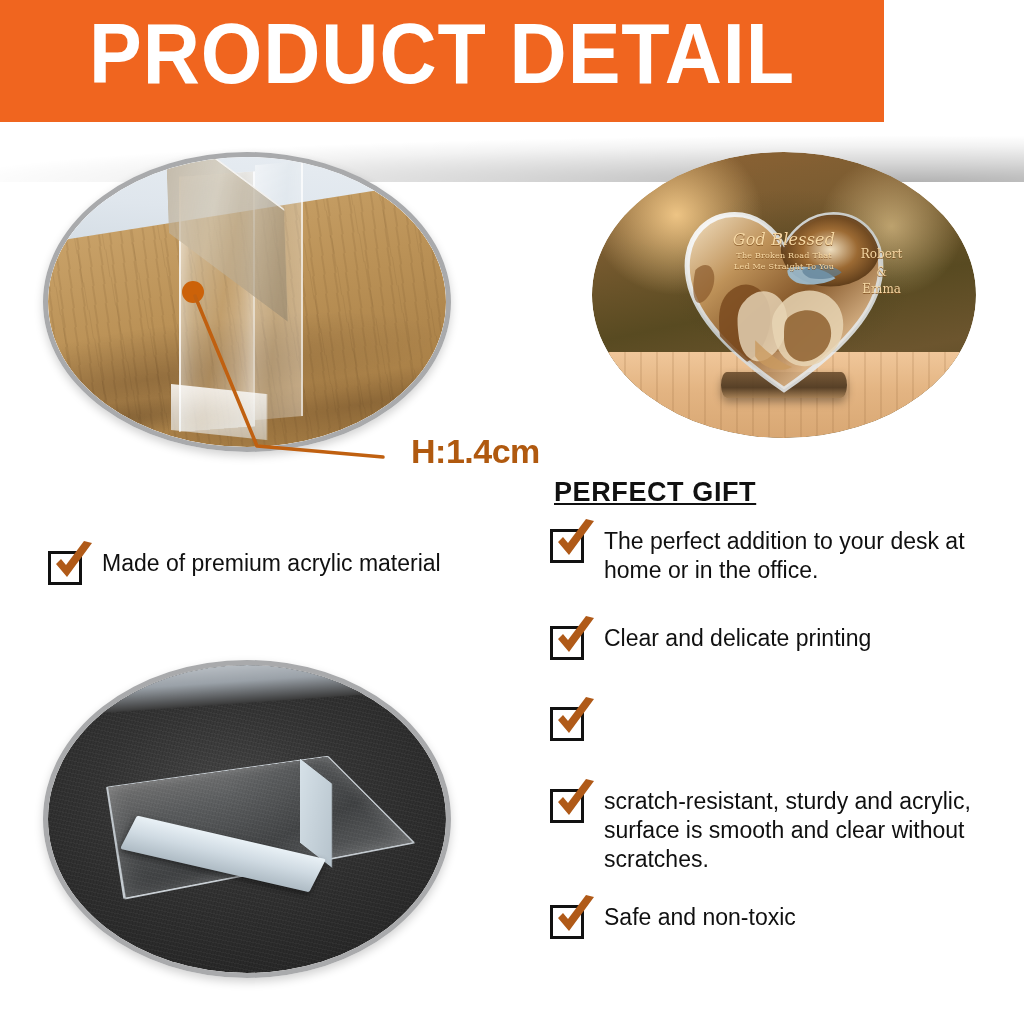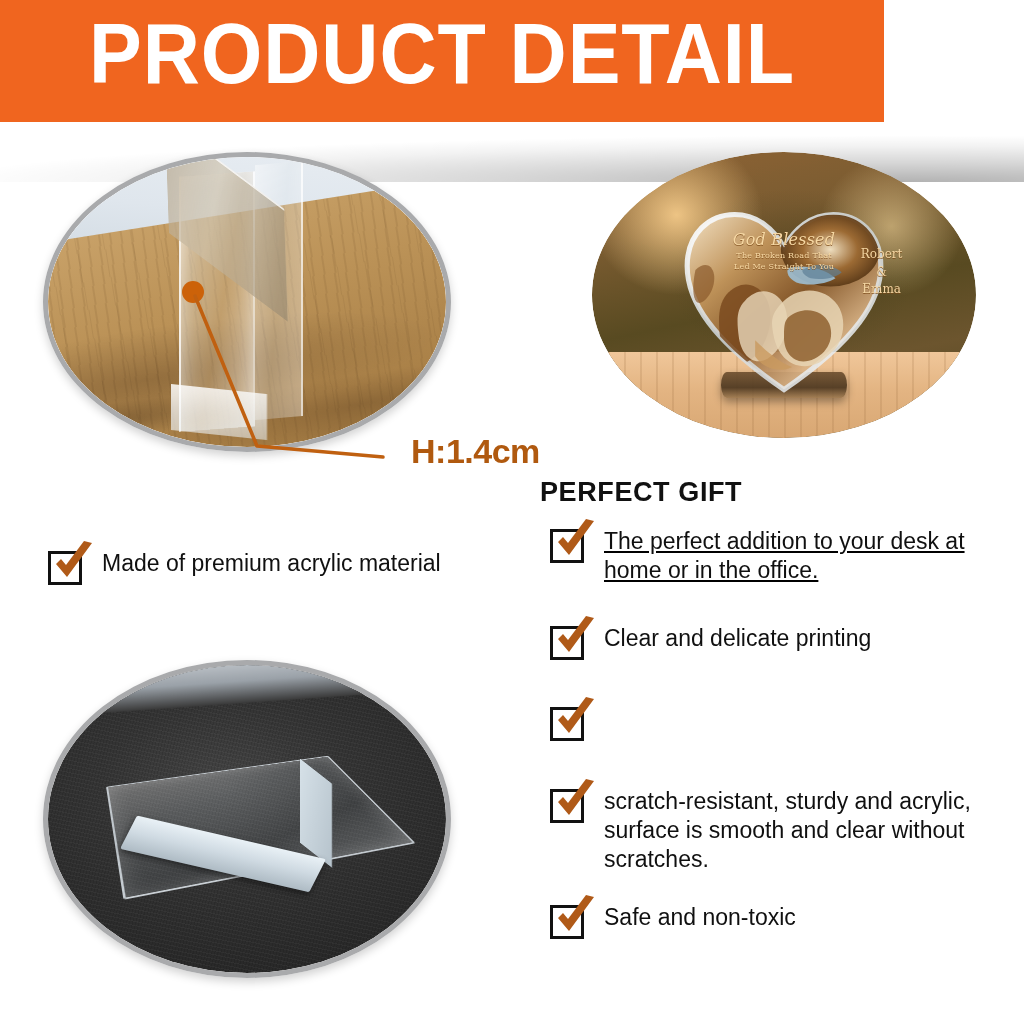--- a/index.html
+++ b/index.html
@@ -275,21 +275,21 @@
   .section-heading {
     position: absolute;
     color: #111111;
     font-family: "Liberation Sans", sans-serif;
     font-weight: bold;
     font-size: 27px;
     letter-spacing: 0.6px;
     white-space: nowrap;
   }
   #head-acrylic { left: 36px; top: 497px; }
-  #head-gift    { left: 540px; top: 477px; }
+  #head-gift    { left: 554px; top: 477px; text-decoration: underline; }
 
   .bullet {
     position: absolute;
     display: flex;
     align-items: flex-start;
   }
   .checkbox {
     position: relative;
     flex: 0 0 auto;
     width: 34px; height: 34px;
@@ -307,21 +307,21 @@
     margin-left: 20px;
     color: #101010;
     font-family: "Liberation Sans", sans-serif;
     font-size: 23px;
     line-height: 1.26;
     max-width: 400px;
   }
   #bullet-acrylic-0 { left: 48px; top: 549px; }
   #bullet-acrylic-0 .bullet-text { max-width: 470px; text-align: right; }
 
-  #bullet-gift-0 { left: 550px; top: 527px; text-decoration: underline; }
+  #bullet-gift-0 { left: 550px; top: 527px; }
   #bullet-gift-1 { left: 550px; top: 624px; }
   #bullet-gift-2 { left: 550px; top: 705px; }
   #bullet-gift-3 { left: 550px; top: 787px; }
   #bullet-gift-4 { left: 550px; top: 903px; }
   .gift .bullet-text { max-width: 430px; }
 </style>
 </head>
 <body>
 
 <div id="page">

